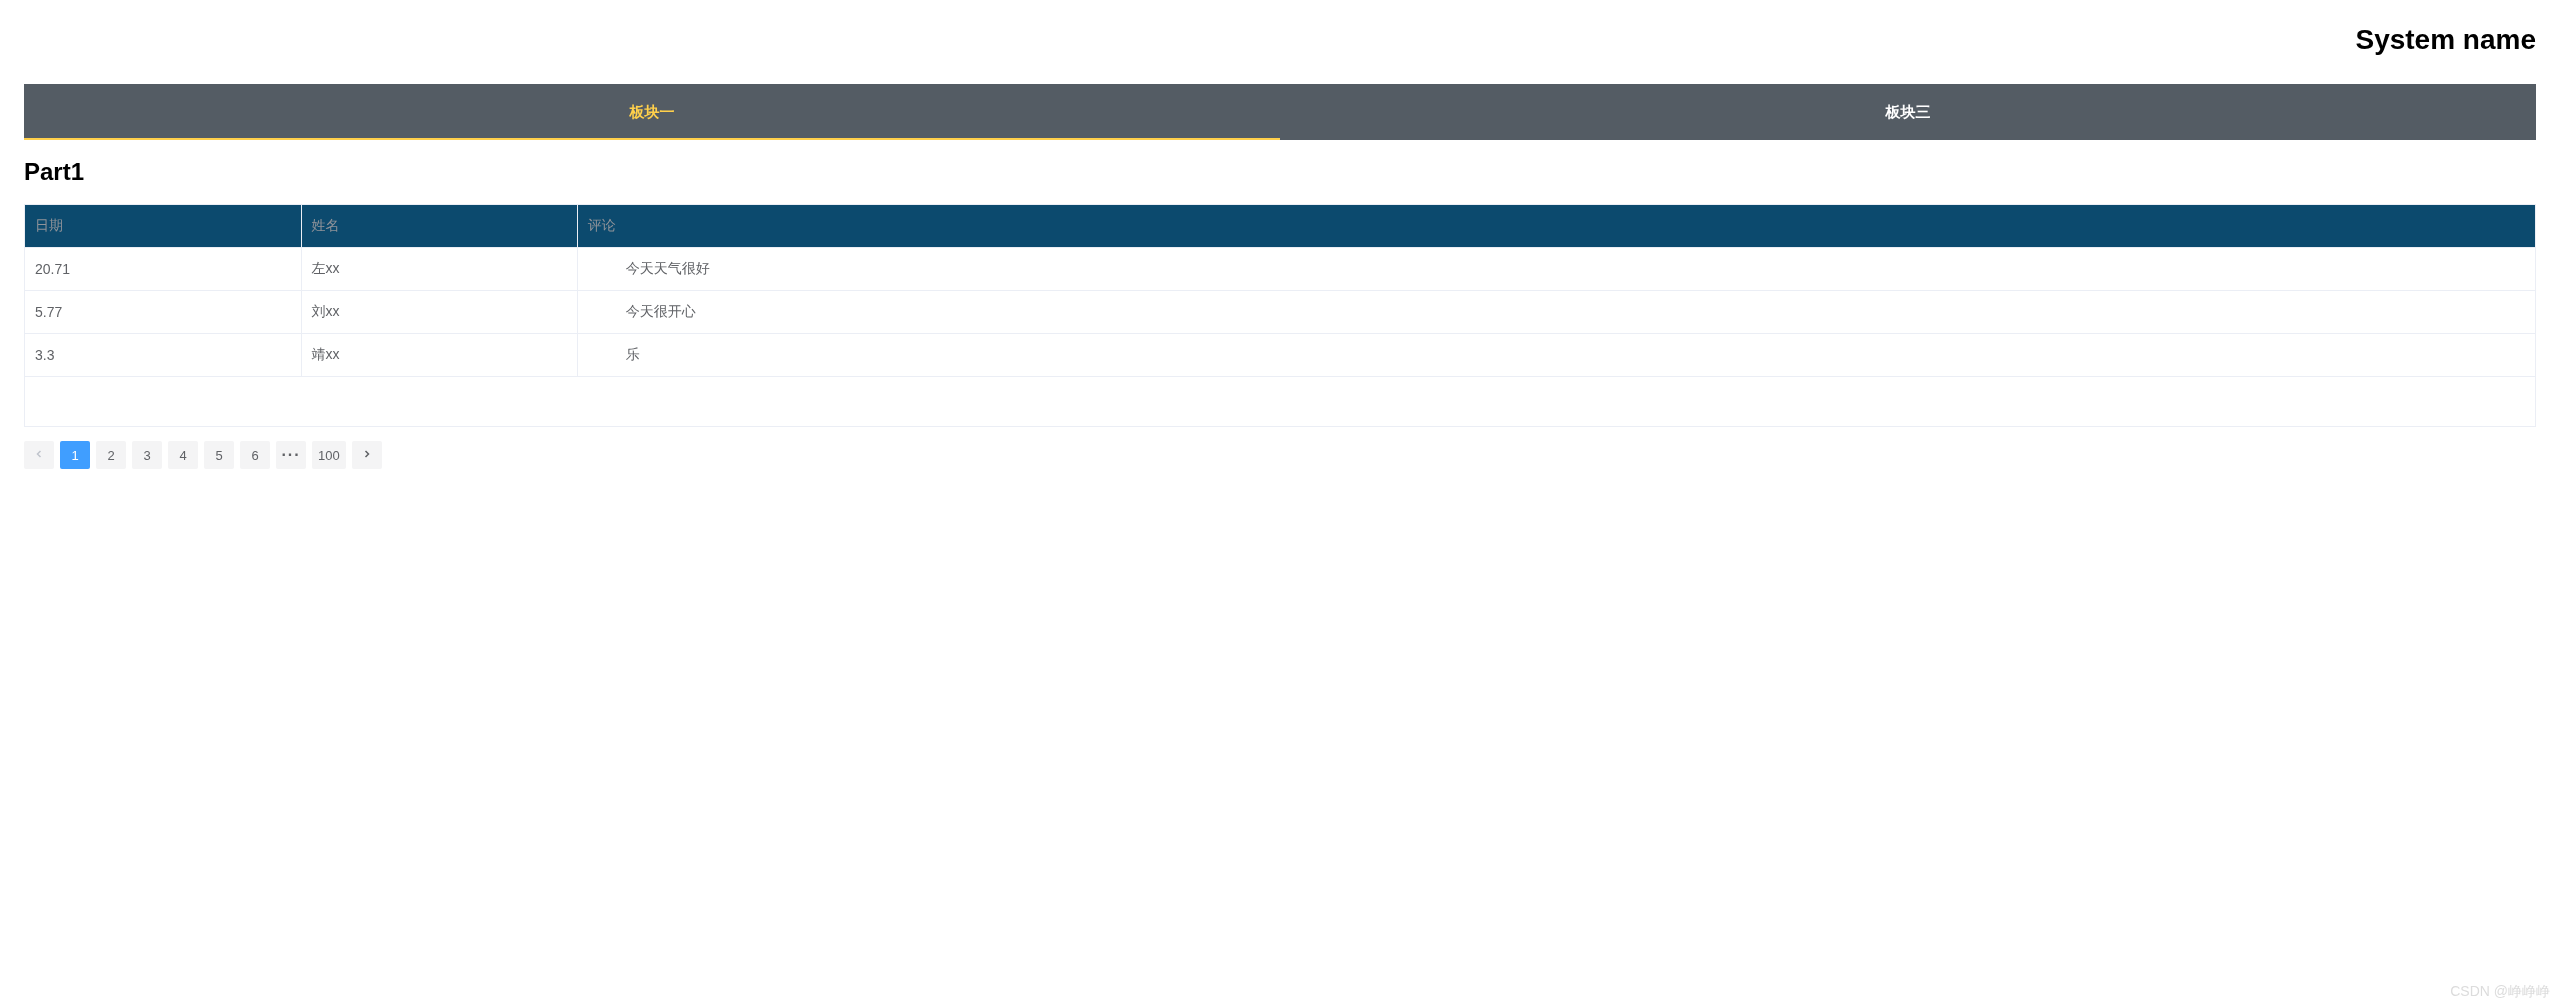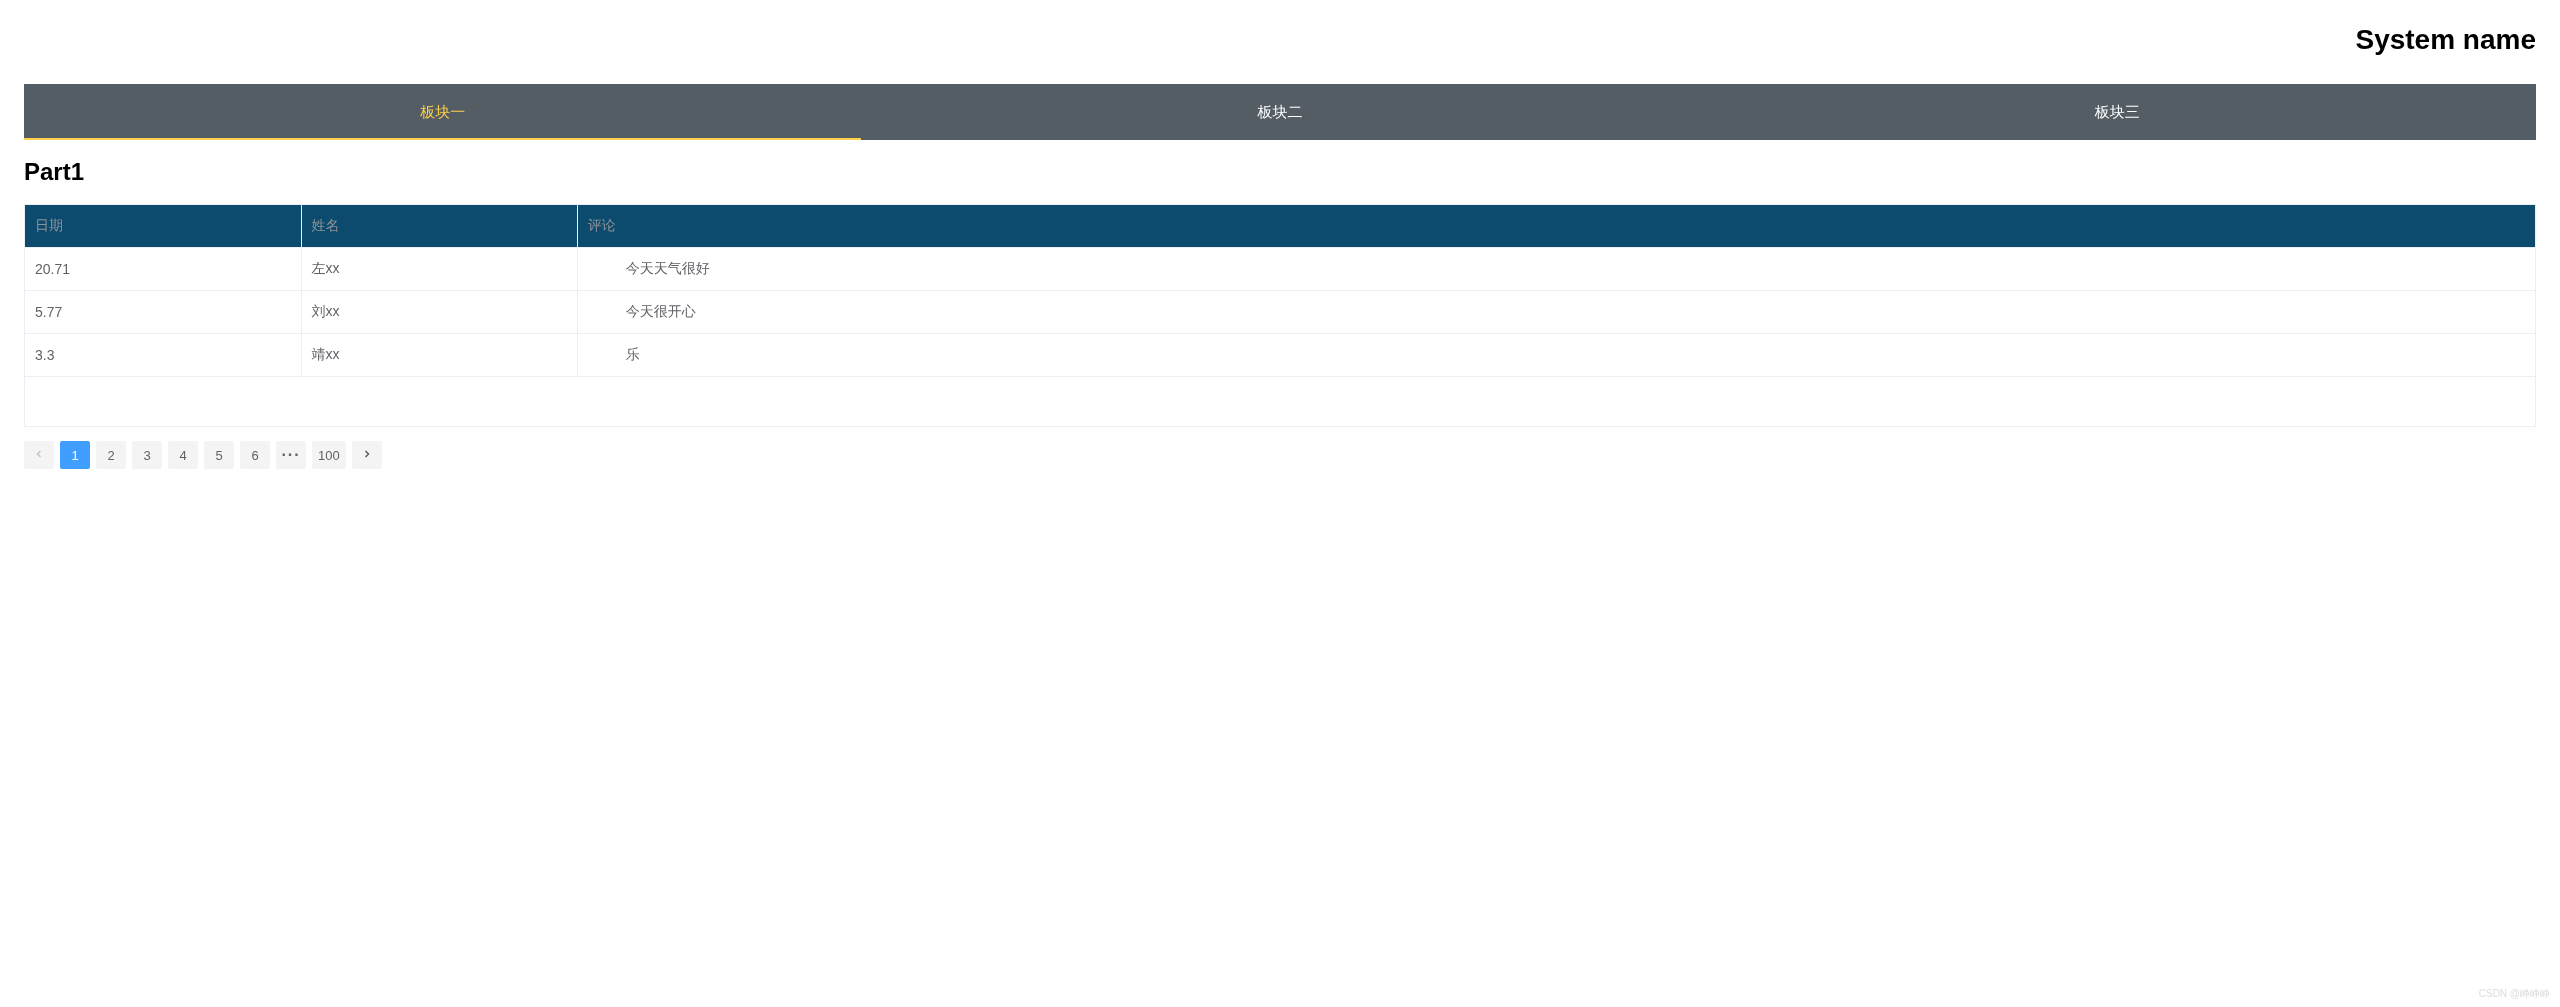--- a/index.html
+++ b/index.html
@@ -20,20 +20,21 @@
       text-align: right;
       font-size: 28px;
       font-weight: 700;
       color: #000;
       margin-bottom: 28px;
     }
     .tabs {
       display: flex;
       background: #545c64;
       height: 56px;
+      font-weight: bold;
     }
     .tab {
       flex: 1;
       display: flex;
       align-items: center;
       justify-content: center;
       color: #ffffff;
       font-size: 15px;
       cursor: pointer;
       position: relative;
@@ -140,34 +141,33 @@
       align-items: center;
       justify-content: center;
       font-weight: 700;
       letter-spacing: 1px;
       border-radius: 2px;
     }
     .watermark {
       position: fixed;
       bottom: 6px;
       right: 10px;
-      font-size: 10px;
+      font-size: 14px;
       color: #dcdcdc;
       pointer-events: none;
     }
   </style>
 </head>
 <body>
 
 <div class="container">
   <h1 class="system-title">System name</h1>
 
   <div class="tabs">
     <div class="tab active">板块一</div>
-    <div class="tab">板块二</div>
     <div class="tab">板块三</div>
   </div>
 
   <h2 class="section-title">Part1</h2>
 
   <div class="table-wrapper">
     <table>
       <colgroup>
         <col class="col-date">
         <col class="col-name">

